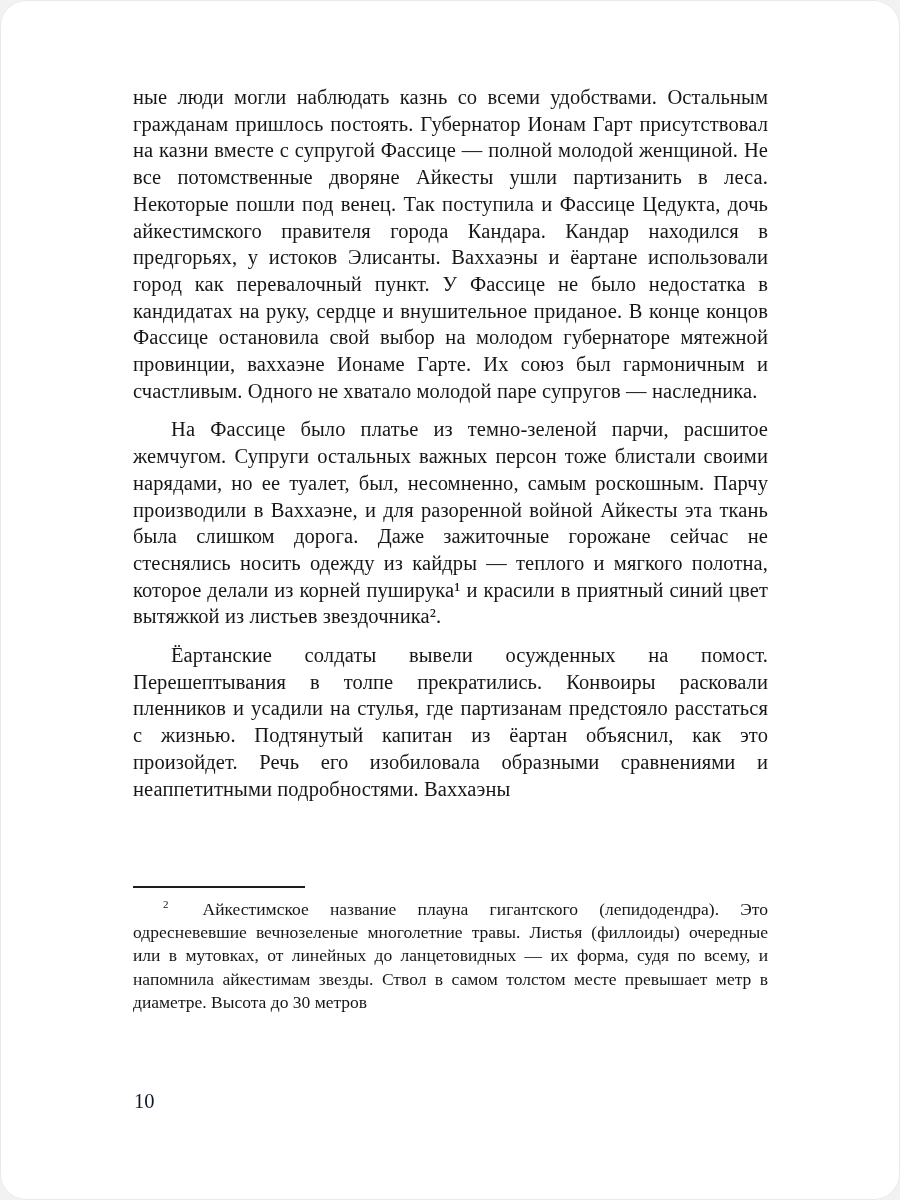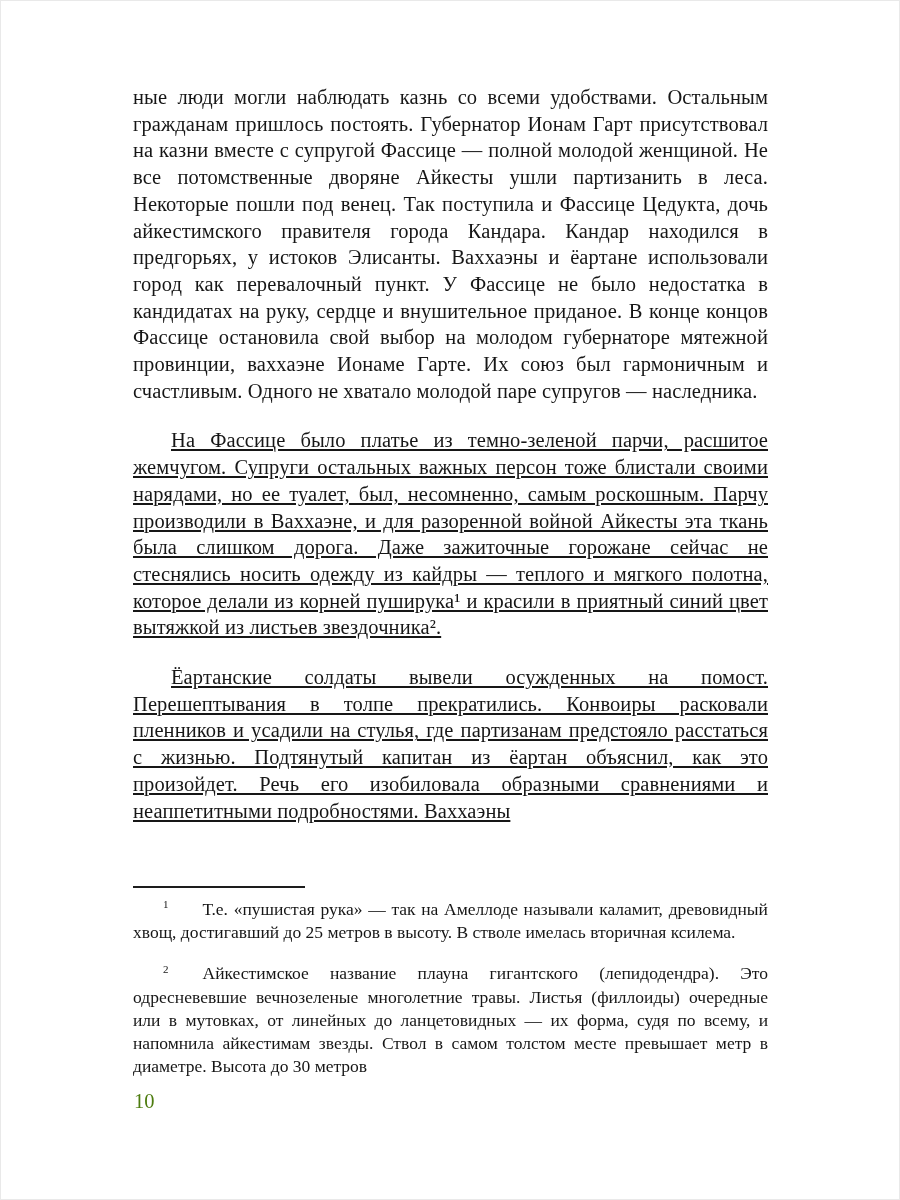--- a/index.html
+++ b/index.html
@@ -9,34 +9,35 @@
     font-family: "Liberation Serif", "DejaVu Serif", serif;
     color: #161616;
   }
   .page {
     position: relative;
     width: 900px;
     height: 1200px;
     background: #ffffff;
     overflow: hidden;
     box-shadow: inset 0 0 0 1px #e9e9e9;
+    border-radius: 26px;
   }
   .body-text {
     position: absolute;
     left: 133px;
     top: 84px;
     width: 635px;
   }
   p.para {
     font-size: 20.5px;
     line-height: 26.7px;
     text-align: justify;
     letter-spacing: 0.1px;
   }
-  p.para + p.para { margin-top: 23px; text-decoration: underline; }
+  p.para + p.para { margin-top: 12px; }
   p.para.indent { text-indent: 38px; }
 
   .footnote-sep {
     position: absolute;
     left: 133px;
     top: 886px;
     width: 172px;
     height: 0;
     border-top: 2px solid #1d1d1d;
   }
@@ -57,40 +58,37 @@
     font-size: 11px;
     vertical-align: super;
     line-height: 0;
     margin-right: 34px;
   }
   .page-number {
     position: absolute;
     left: 134px;
     top: 1090px;
     font-size: 20.5px;
-    color: #4d7c0f;
+    color: #0f172a;
   }
 </style>
 </head>
 <body>
 
 <div class="page">
 
   <div class="body-text">
     <p class="para">ные люди могли наблюдать казнь со всеми удобствами. Остальным гражданам пришлось постоять. Губернатор Ионам Гарт присутствовал на казни вместе с супругой Фассице — полной молодой женщиной. Не все потомственные дворяне Айкесты ушли партизанить в леса. Некоторые пошли под венец. Так поступила и Фассице Цедукта, дочь айкестимского правителя города Кандара. Кандар находился в предгорьях, у истоков Элисанты. Ваххаэны и ёартане использовали город как перевалочный пункт. У Фассице не было недостатка в кандидатах на руку, сердце и внушительное приданое. В конце концов Фассице остановила свой выбор на молодом губернаторе мятежной провинции, ваххаэне Ионаме Гарте. Их союз был гармоничным и счастливым. Одного не хватало молодой паре супругов — наследника.</p>
     <p class="para indent">На Фассице было платье из темно-зеленой парчи, расшитое жемчугом. Супруги остальных важных персон тоже блистали своими нарядами, но ее туалет, был, несомненно, самым роскошным. Парчу производили в Ваххаэне, и для разоренной войной Айкесты эта ткань была слишком дорога. Даже зажиточные горожане сейчас не стеснялись носить одежду из кайдры — теплого и мягкого полотна, которое делали из корней пуширука¹ и красили в приятный синий цвет вытяжкой из листьев звездочника².</p>
     <p class="para indent">Ёартанские солдаты вывели осужденных на помост. Перешептывания в толпе прекратились. Конвоиры расковали пленников и усадили на стулья, где партизанам предстояло расстаться с жизнью. Подтянутый капитан из ёартан объяснил, как это произойдет. Речь его изобиловала образными сравнениями и неаппетитными подробностями. Ваххаэны</p>
   </div>
 
   <div class="footnote-sep"></div>
 
   <div class="footnotes">
     <p class="footnote">
-      <sup class="fn-marker">1</sup><span>Т.е. «пушистая рука» — так на Амеллоде называли каламит, древовидный хвощ, достигавший до 25 метров в высоту. В стволе имелась вторичная ксилема.</span>
-    </p>
-    <p class="footnote">
       <sup class="fn-marker">2</sup><span>Айкестимское название плауна гигантского (лепидодендра). Это одресневевшие вечнозеленые многолетние травы. Листья (филлоиды) очередные или в мутовках, от линейных до ланцетовидных — их форма, судя по всему, и напомнила айкестимам звезды. Ствол в самом толстом месте превышает метр в диаметре. Высота до 30 метров</span>
     </p>
   </div>
 
   <div class="page-number">10</div>
 
 </div>
 
 </body></html>

